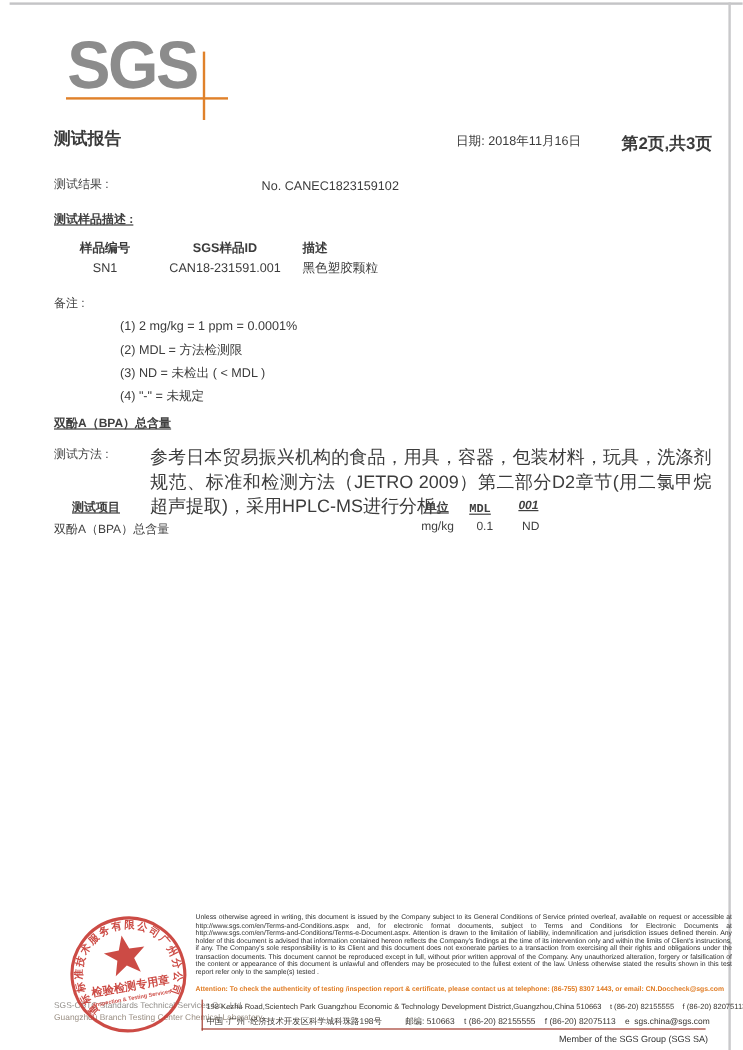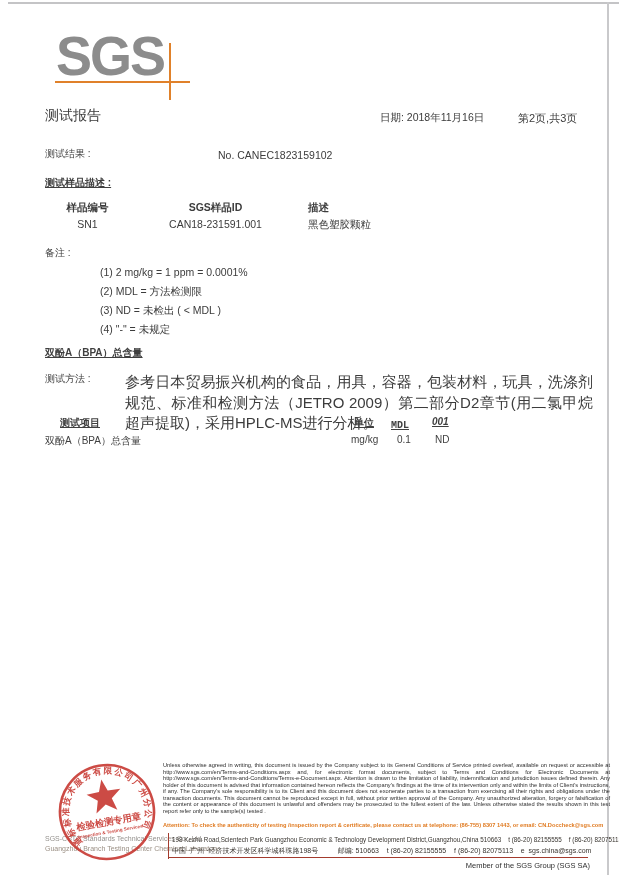--- a/index.html
+++ b/index.html
@@ -10,31 +10,31 @@
   .abs{position:absolute;}
   
   .edge-top{left:8px;top:2px;width:611px;height:2px;background:#c4c4c6;}
   .edge-right{left:607px;top:2px;width:2px;height:873px;background:#c9c9cb;}
   
   .sgs-logo{left:56px;top:24px;font-size:54px;font-weight:bold;color:#8c8c8c;
     letter-spacing:-2px;transform:scaleY(1.04);}
   .logo-hline{left:55px;top:81px;width:135px;height:2px;background:#e0812a;}
   .logo-vline{left:169px;top:43px;width:2px;height:57px;background:#e0812a;}
   
-  .doc-title{left:45px;top:107px;font-size:14px;font-weight:normal;color:#3a3a3a;}
+  .doc-title{left:45px;top:107px;font-size:14px;font-weight:bold;color:#3a3a3a;}
   .report-no{left:218px;top:111px;font-size:10.5px;margin-top:38px;}
   .report-date{left:380px;top:111px;font-size:10.5px;}
-  .report-page{left:518px;top:111px;font-size:11px;}
+  .report-page{left:518px;top:111px;font-size:14px;font-weight:bold;}
   .txt{font-size:10px;color:#3f3f3f;}
   .b{font-weight:bold;}
   .u{text-decoration:underline;}
   .i{font-style:italic;}
   
   .sample-table{left:45px;top:199px;font-size:10.5px;}
-  .sample-row{display:flex;line-height:17px;gap:28px;}
+  .sample-row{display:flex;line-height:17px;}
   .sc1{width:85px;text-align:center;}
   .sc2{width:115px;text-align:center;}
   .sc3{padding-left:7px;text-align:left;}
   
   .note-line{left:100px;font-size:10.5px;}
   
   .method-text{left:125px;top:372px;width:468px;font-size:15px;line-height:20.5px;text-align:justify;}
   
   .legal{left:163px;top:762px;width:447px;font-size:5.7px;line-height:6.5px;
     text-align:justify;color:#2e2e2e;}

